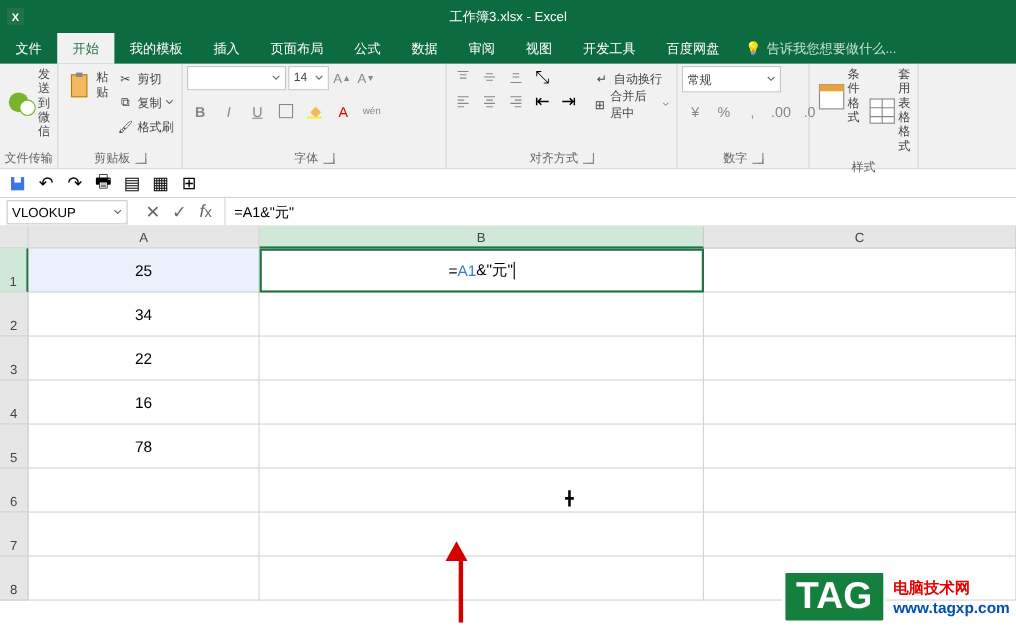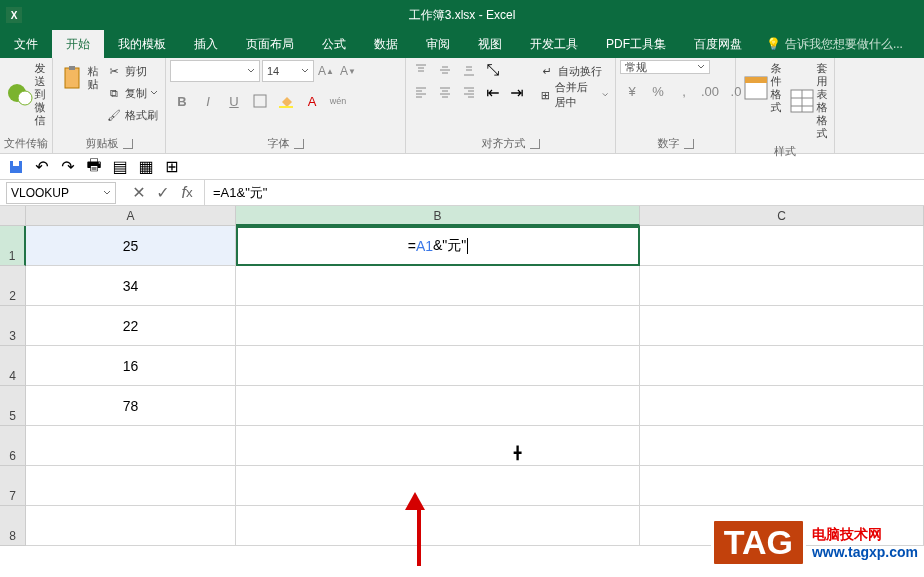--- a/index.html
+++ b/index.html
@@ -26,31 +26,31 @@
 .bigbtn { display: flex; align-items: center; width: 44px; padding: 2px; font-size: 11px; color: #444; cursor: pointer; }
 .bigbtn .ic { width: 32px; height: 32px; display: flex; align-items: center; justify-content: center; }
 .bigbtn .lbl { line-height: 13px; text-align: center; }
 .smallrow { display: flex; align-items: center; height: 22px; font-size: 11px; color: #444; gap: 3px; padding: 0 3px; cursor: pointer; }
 .smallrow .ic { width: 16px; height: 16px; display: flex; align-items: center; justify-content: center; }
 .drop { width: 8px; height: 8px; }
 .col3 { display: flex; flex-direction: column; justify-content: space-around; }
 
 .fontgroup .row1 { display: flex; gap: 2px; align-items: center; }
 .fontsel { width: 90px; height: 22px; border: 1px solid #c8c8c8; background: #fff; font-size: 11px; padding: 0 4px; color: #888; display: flex; align-items: center; justify-content: space-between; }
-.sizesel { width: 52px; height: 22px; border: 1px solid #c8c8c8; background: #fff; font-size: 11px; padding: 0 4px; color: #444; display: flex; align-items: center; justify-content: space-between; }
+.sizesel { width: 37px; height: 22px; border: 1px solid #c8c8c8; background: #fff; font-size: 11px; padding: 0 4px; color: #444; display: flex; align-items: center; justify-content: space-between; }
 .fontbtn { width: 20px; height: 20px; display: flex; align-items: center; justify-content: center; font-size: 12px; color: #888; cursor: pointer; }
 .row2 { display: flex; gap: 2px; align-items: center; margin-top: 6px; }
 .fmtbtn { width: 24px; height: 22px; display: flex; align-items: center; justify-content: center; color: #888; font-size: 13px; cursor: pointer; }
 
 .aligngroup .grid { display: flex; flex-direction: column; gap: 2px; }
 .aligngroup .arow { display: flex; gap: 2px; }
 .alignbtn { width: 22px; height: 20px; display: flex; align-items: center; justify-content: center; cursor: pointer; }
 .alignside { display: flex; flex-direction: column; gap: 2px; margin-left: 6px; }
 
-.numgroup .numsel { width: 90px; height: 14px; border: 1px solid #c8c8c8; background: #fff; font-size: 11px; padding: 0 4px; display: flex; align-items: center; justify-content: space-between; color: #444; gap: 15px; }
+.numgroup .numsel { width: 90px; height: 24px; border: 1px solid #c8c8c8; background: #fff; font-size: 11px; padding: 0 4px; display: flex; align-items: center; justify-content: space-between; color: #444; gap: 15px; }
 .numrow { display: flex; gap: 2px; margin-top: 4px; }
 
 .qat { height: 26px; background: #fff; border-bottom: 1px solid #d4d4d4; display: flex; align-items: center; gap: 6px; padding: 0 6px; }
 .qatbtn { width: 20px; height: 20px; display: flex; align-items: center; justify-content: center; cursor: pointer; }
 
 .fbar { height: 26px; background: #fff; border-bottom: 1px solid #d4d4d4; display: flex; align-items: center; }
 .namebox { width: 110px; height: 22px; border: 1px solid #c8c8c8; margin: 0 6px; display: flex; align-items: center; justify-content: space-between; padding: 0 4px; font-size: 12px; text-align: right; }
 .fxbtns { display: flex; gap: 6px; padding: 0 8px; border-right: 1px solid #d4d4d4; height: 100%; align-items: center; }
 .fxbtn { width: 18px; height: 18px; display: flex; align-items: center; justify-content: center; cursor: pointer; color: #666; }
 .formula { flex: 1; padding: 0 8px; font-size: 13px; }
@@ -70,21 +70,21 @@
 .cellA { background: #eaf1fb; }
 .editing { border: 2px solid #217346; justify-content: center; font-family: Consolas, monospace; }
 .editing .ref { color: #3b78e7; }
 .cursor { display: inline-block; width: 1px; height: 16px; background: #000; vertical-align: middle; margin-left: 1px; }
 
 .arrow { position: absolute; left: 413px; top: 286px; pointer-events: none; }
 .arrow .shaft { width: 4px; height: 56px; background: #d40000; margin: 0 auto; }
 .arrow .head { width: 0; height: 0; border-left: 10px solid transparent; border-right: 10px solid transparent; border-bottom: 18px solid #d40000; margin-left: -8px; }
 
 .tag { position: absolute; right: 6px; bottom: 10px; display: flex; align-items: center; gap: 6px; }
-.tagbox { background: #c2410c; color: #fff; font-weight: 900; font-size: 34px; padding: 2px 10px; border: 3px solid #fff; border-radius: 4px; font-family: Arial, sans-serif; text-align: center; }
+.tagbox { background: #15803d; color: #fff; font-weight: 900; font-size: 34px; padding: 2px 10px; border: 3px solid #fff; border-radius: 4px; font-family: Arial, sans-serif; text-align: center; }
 .tagtext { display: flex; flex-direction: column; font-weight: bold; }
 .tagtext .t1 { color: #e60000; font-size: 14px; }
 .tagtext .t2 { color: #0050b3; font-size: 14px; }
 
 .fillhandle { position: absolute; top: 240px; left: 514px; font-size: 12px; font-weight: bold; }
 
 svg { display: block; }
 </style>
 </head>
 <body>
@@ -103,21 +103,20 @@
   <div class="tab">文件</div>
   <div class="tab active">开始</div>
   <div class="tab">我的模板</div>
   <div class="tab">插入</div>
   <div class="tab">页面布局</div>
   <div class="tab">公式</div>
   <div class="tab">数据</div>
   <div class="tab">审阅</div>
   <div class="tab">视图</div>
   <div class="tab">开发工具</div>
-  <div class="tab">PDF工具集</div>
   <div class="tab">百度网盘</div>
   <div class="tell"><span class="bulb">💡</span><span>告诉我您想要做什么...</span></div>
 </div>
 
 <div class="ribbon">
 
   <div class="group">
     <div class="body">
       <div class="bigbtn">
         <div class="ic">

